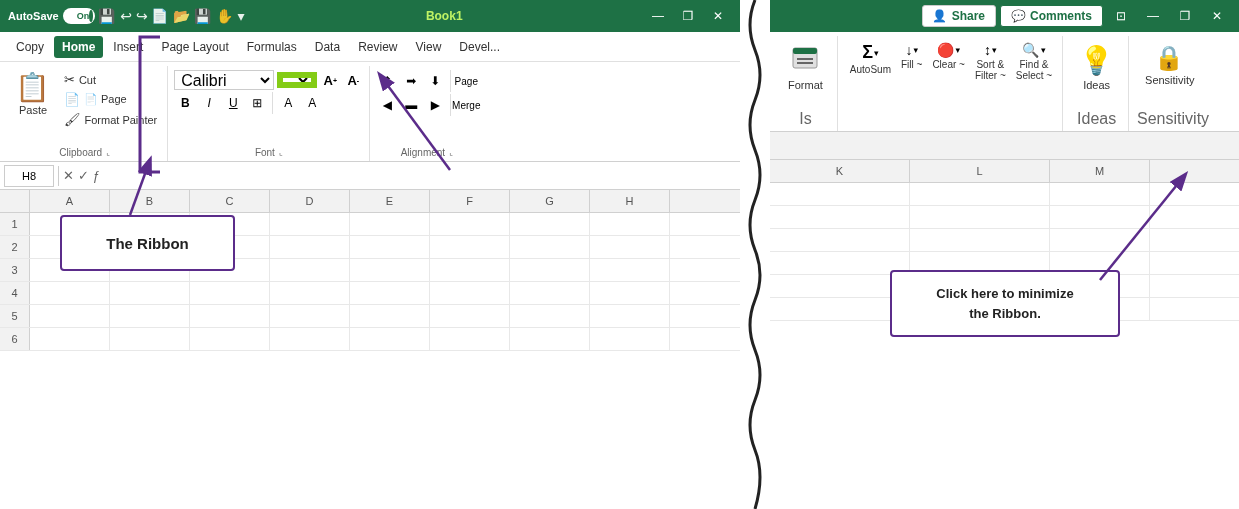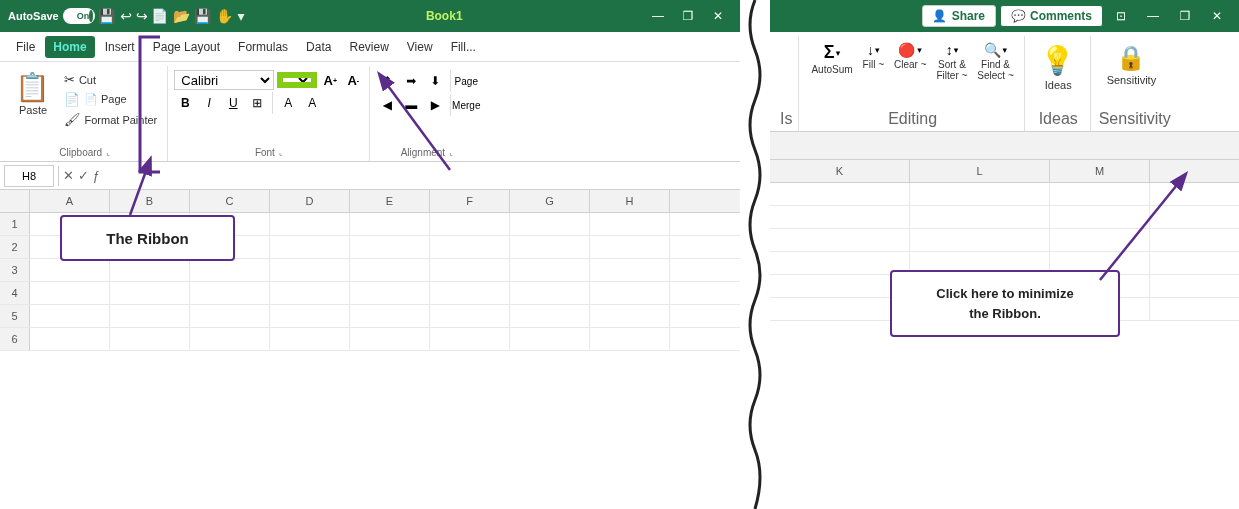--- a/index.html
+++ b/index.html
@@ -105,21 +105,21 @@
     }
     .menu-item {
       padding: 4px 8px;
       font-size: 12px;
       color: #333;
       cursor: pointer;
       border-radius: 3px;
     }
     .menu-item.active {
       background: #1e7145;
-      color: #5eead4;
+      color: #ffffff;
       font-weight: 600;
     }
 
     
     .ribbon {
       height: 100px;
       background: #fff;
       border-bottom: 1px solid #d0d0d0;
       display: flex;
       align-items: stretch;
@@ -208,21 +208,21 @@
       gap: 2px;
     }
     .font-row1 {
       display: flex;
       align-items: center;
       gap: 3px;
     }
     .font-select {
       width: 100px;
       height: 20px;
-      font-size: 13px;
+      font-size: 16px;
       border: 1px solid #ccc;
       background: #fff;
       padding: 0 2px;
     }
     .size-select {
       width: 40px;
       height: 16px;
       font-size: 11px;
       border: 6px solid #84cc16;
       background: #fff;
@@ -587,29 +587,29 @@
     </div>
     <div class="title-bar-center">Book1</div>
     <div class="title-bar-right">
       <div class="win-btn">—</div>
       <div class="win-btn">❐</div>
       <div class="win-btn win-close">✕</div>
     </div>
   </div>
 
   <div class="menu-bar">
-    <div class="menu-item">File</div>
+    <div class="menu-item">Copy</div>
     <div class="menu-item active">Home</div>
     <div class="menu-item">Insert</div>
     <div class="menu-item">Page Layout</div>
     <div class="menu-item">Formulas</div>
     <div class="menu-item">Data</div>
     <div class="menu-item">Review</div>
     <div class="menu-item">View</div>
-    <div class="menu-item">Fill...</div>
+    <div class="menu-item">Devel...</div>
   </div>
 
   <div class="ribbon">
 
     <div class="ribbon-group">
       <div class="ribbon-group-content">
         <div class="paste-btn">
           <div class="paste-icon">📋</div>
           <div class="paste-label">Paste</div>
         </div>
@@ -771,21 +771,21 @@
       <div class="cell"></div>
       <div class="cell"></div>
       <div class="cell"></div>
       <div class="cell"></div>
       <div class="cell"></div>
       <div class="cell"></div>
       <div class="cell"></div>
     </div>
   </div>
 
-  <div class="annotation-box" style="left:60px; top:215px; width:175px; height:46px; display:flex; align-items:center; justify-content:center; font-size:15px;">
+  <div class="annotation-box" style="left:60px; top:215px; width:175px; height:56px; display:flex; align-items:center; justify-content:center; font-size:15px;">
     <span>The Ribbon</span>
   </div>
 
   <svg style="position:absolute;left:50px;top:150px;z-index:11;pointer-events:none;" width="120" height="80">
     <line x1="80" y1="65" x2="100" y2="10" stroke="#5b2c8a" stroke-width="2.5" marker-end="url(#arr1)"></line>
     <defs>
       <marker id="arr1" markerWidth="8" markerHeight="8" refX="6" refY="3" orient="auto">
         <path d="M0,0 L0,6 L8,3 z" fill="#5b2c8a"></path>
       </marker>
     </defs>
@@ -827,20 +827,31 @@
     <div class="win-btn" style="color:#fff">⊡</div>
     <div class="win-btn" style="color:#fff">—</div>
     <div class="win-btn" style="color:#fff">❐</div>
     <div class="win-btn win-close" style="color:#fff">✕</div>
   </div>
 
   <div class="right-ribbon">
 
     <div class="right-ribbon-group">
       <div class="right-ribbon-group-content">
+        <div class="ribbon-btn-large">
+          <div class="btn-icon">
+            <svg width="28" height="28" viewBox="0 0 28 28">
+              <rect x="2" y="4" width="24" height="20" rx="2" fill="#e0e0e0" stroke="#999" stroke-width="1"></rect>
+              <rect x="2" y="4" width="24" height="6" rx="2" fill="#1e7145"></rect>
+              <rect x="6" y="14" width="16" height="2" fill="#666"></rect>
+              <rect x="6" y="18" width="16" height="2" fill="#666"></rect>
+            </svg>
+          </div>
+          <div class="btn-label">Format</div>
+        </div>
       </div>
       <div class="right-ribbon-group-label">
         <span>Is</span>
       </div>
     </div>
 
     <div class="right-ribbon-group">
       <div class="right-ribbon-group-content" style="align-items:flex-start;gap:2px;">
 
         <div class="editing-item">
@@ -875,23 +886,20 @@
           <div class="e-label">Sort &amp;<br>Filter ~</div>
         </div>
 
         <div class="editing-item">
           <div style="display:flex;align-items:center;gap:1px;">
             <span style="font-size:14px;">🔍</span>
             <span style="font-size:9px;">▾</span>
           </div>
           <div class="e-label">Find &amp;<br>Select ~</div>
         </div>
-      </div>
-      <div class="right-ribbon-group-label">
-        <span>Editing</span>
       </div>
     </div>
 
     <div class="right-ribbon-group">
       <div class="right-ribbon-group-content">
         <div class="ideas-item">
           <div class="i-icon">💡</div>
           <div class="i-label">Ideas</div>
         </div>
       </div>

